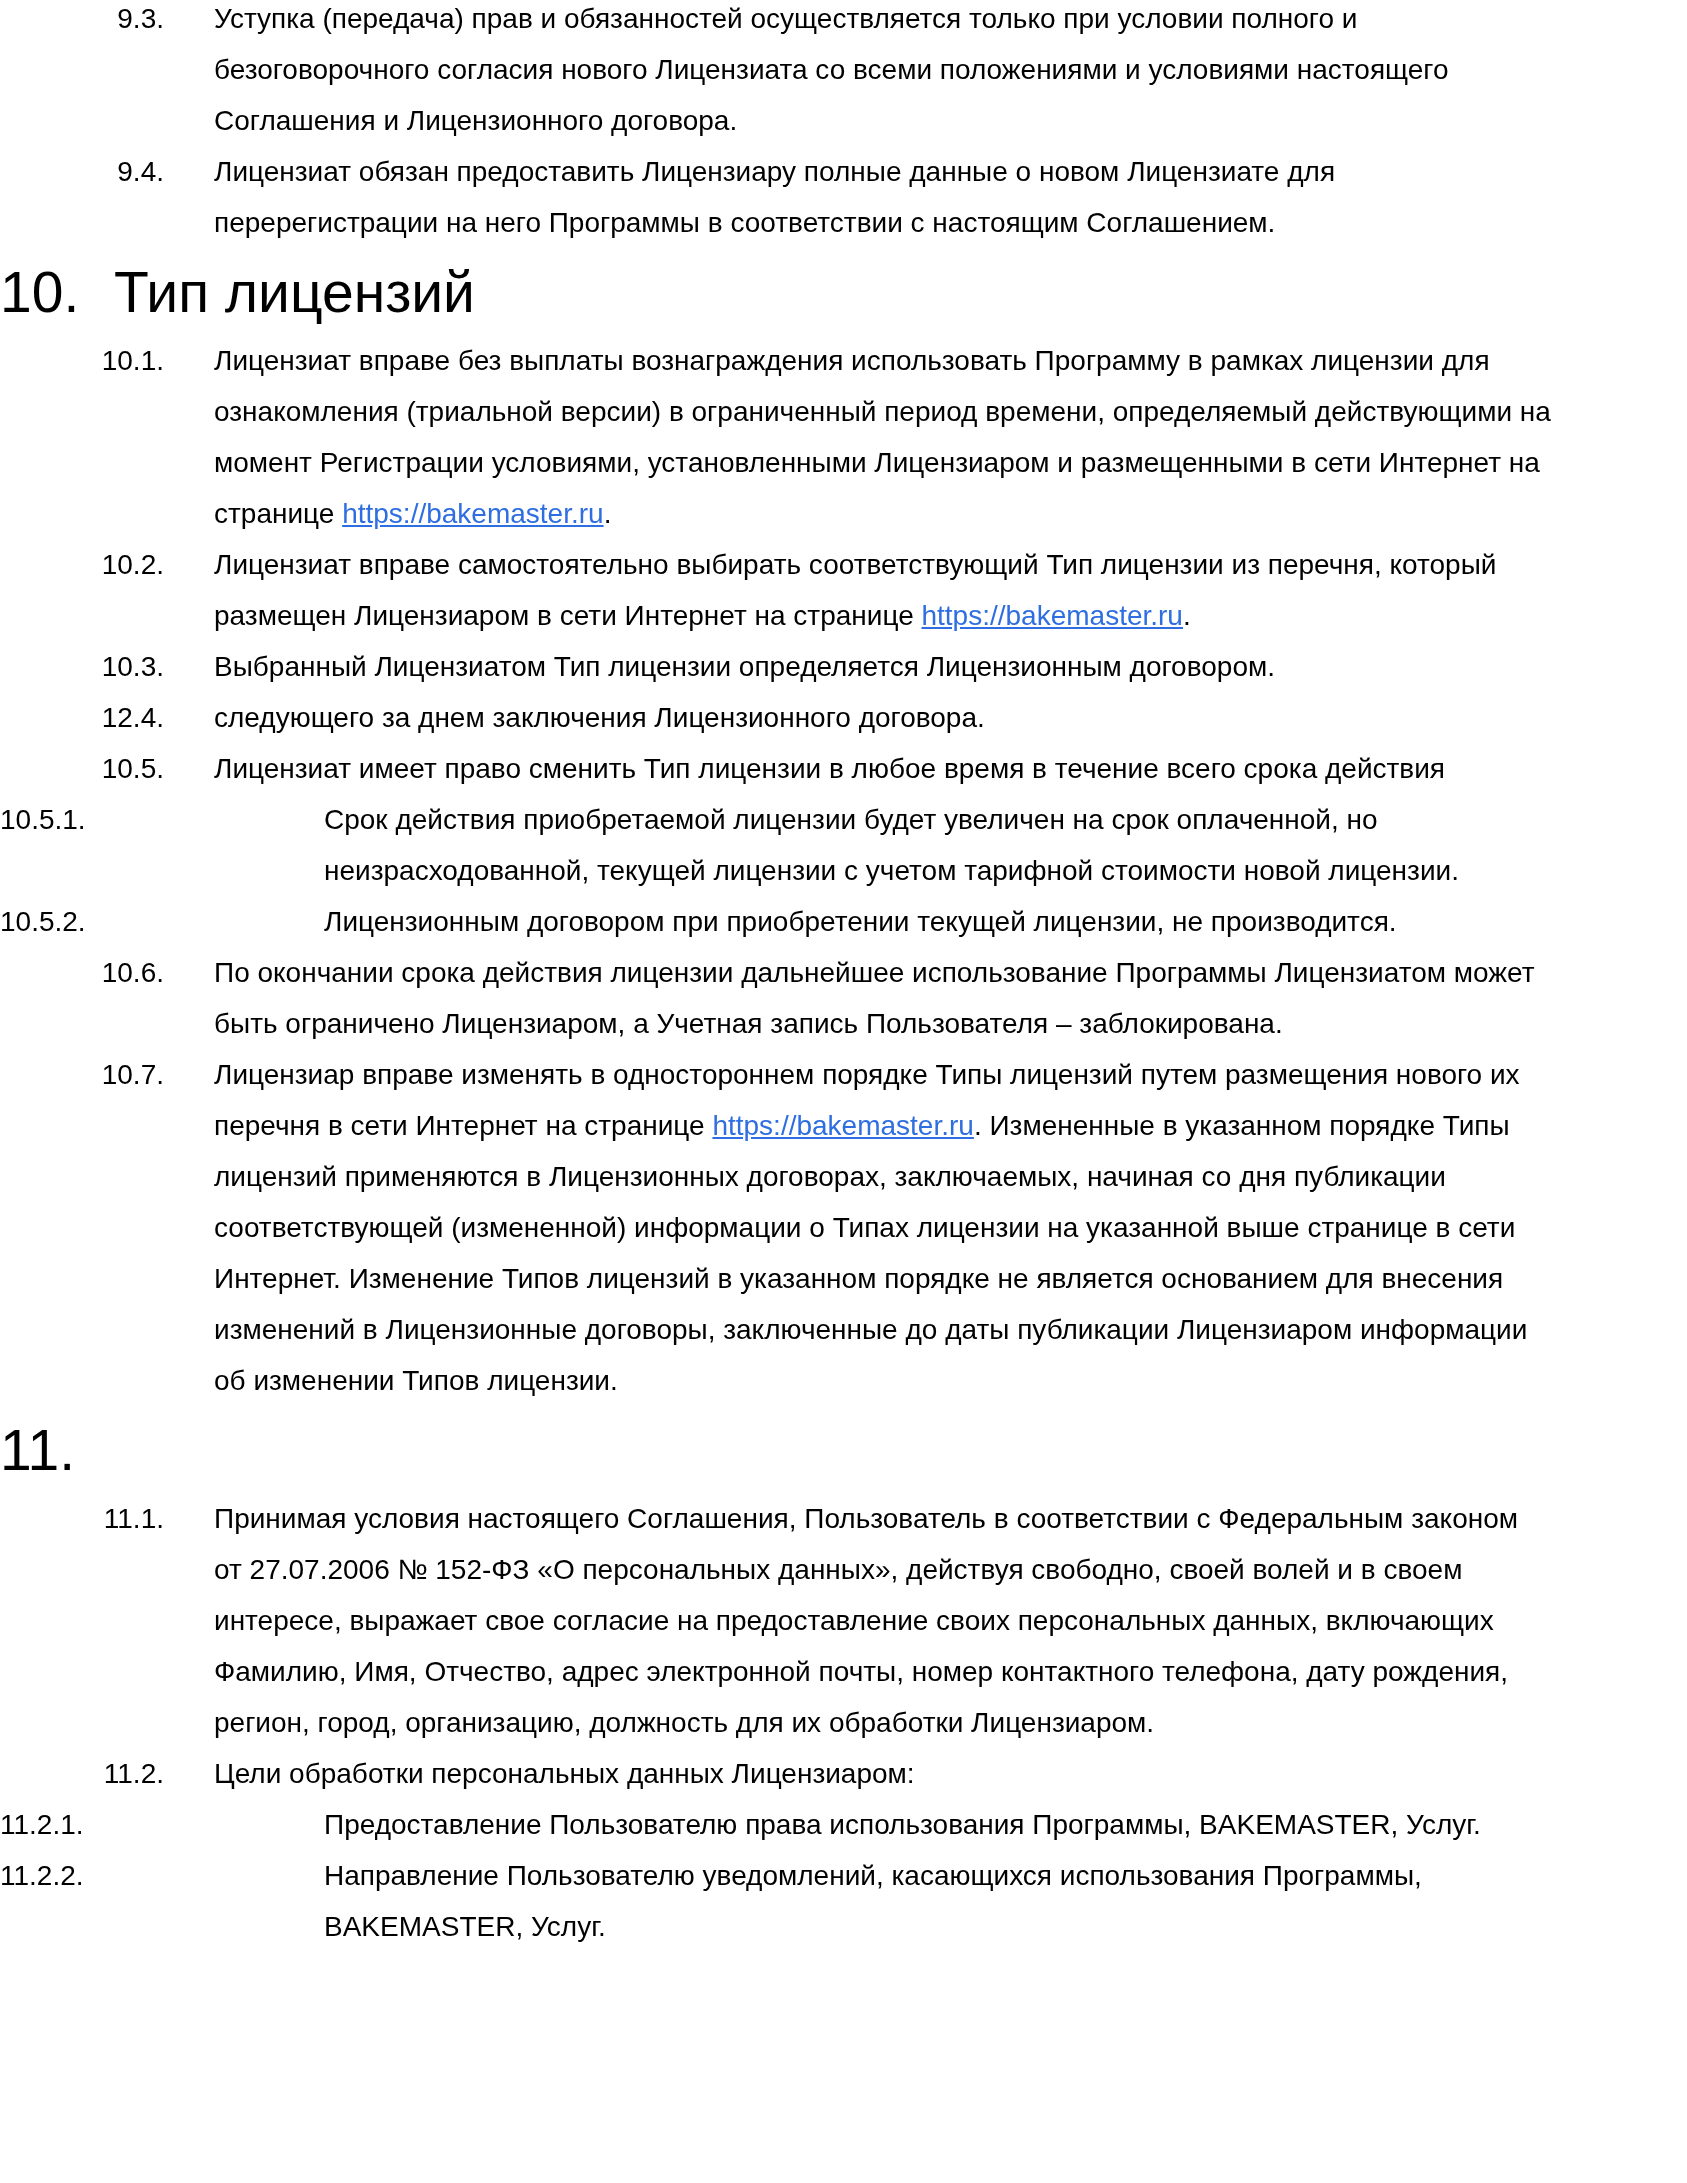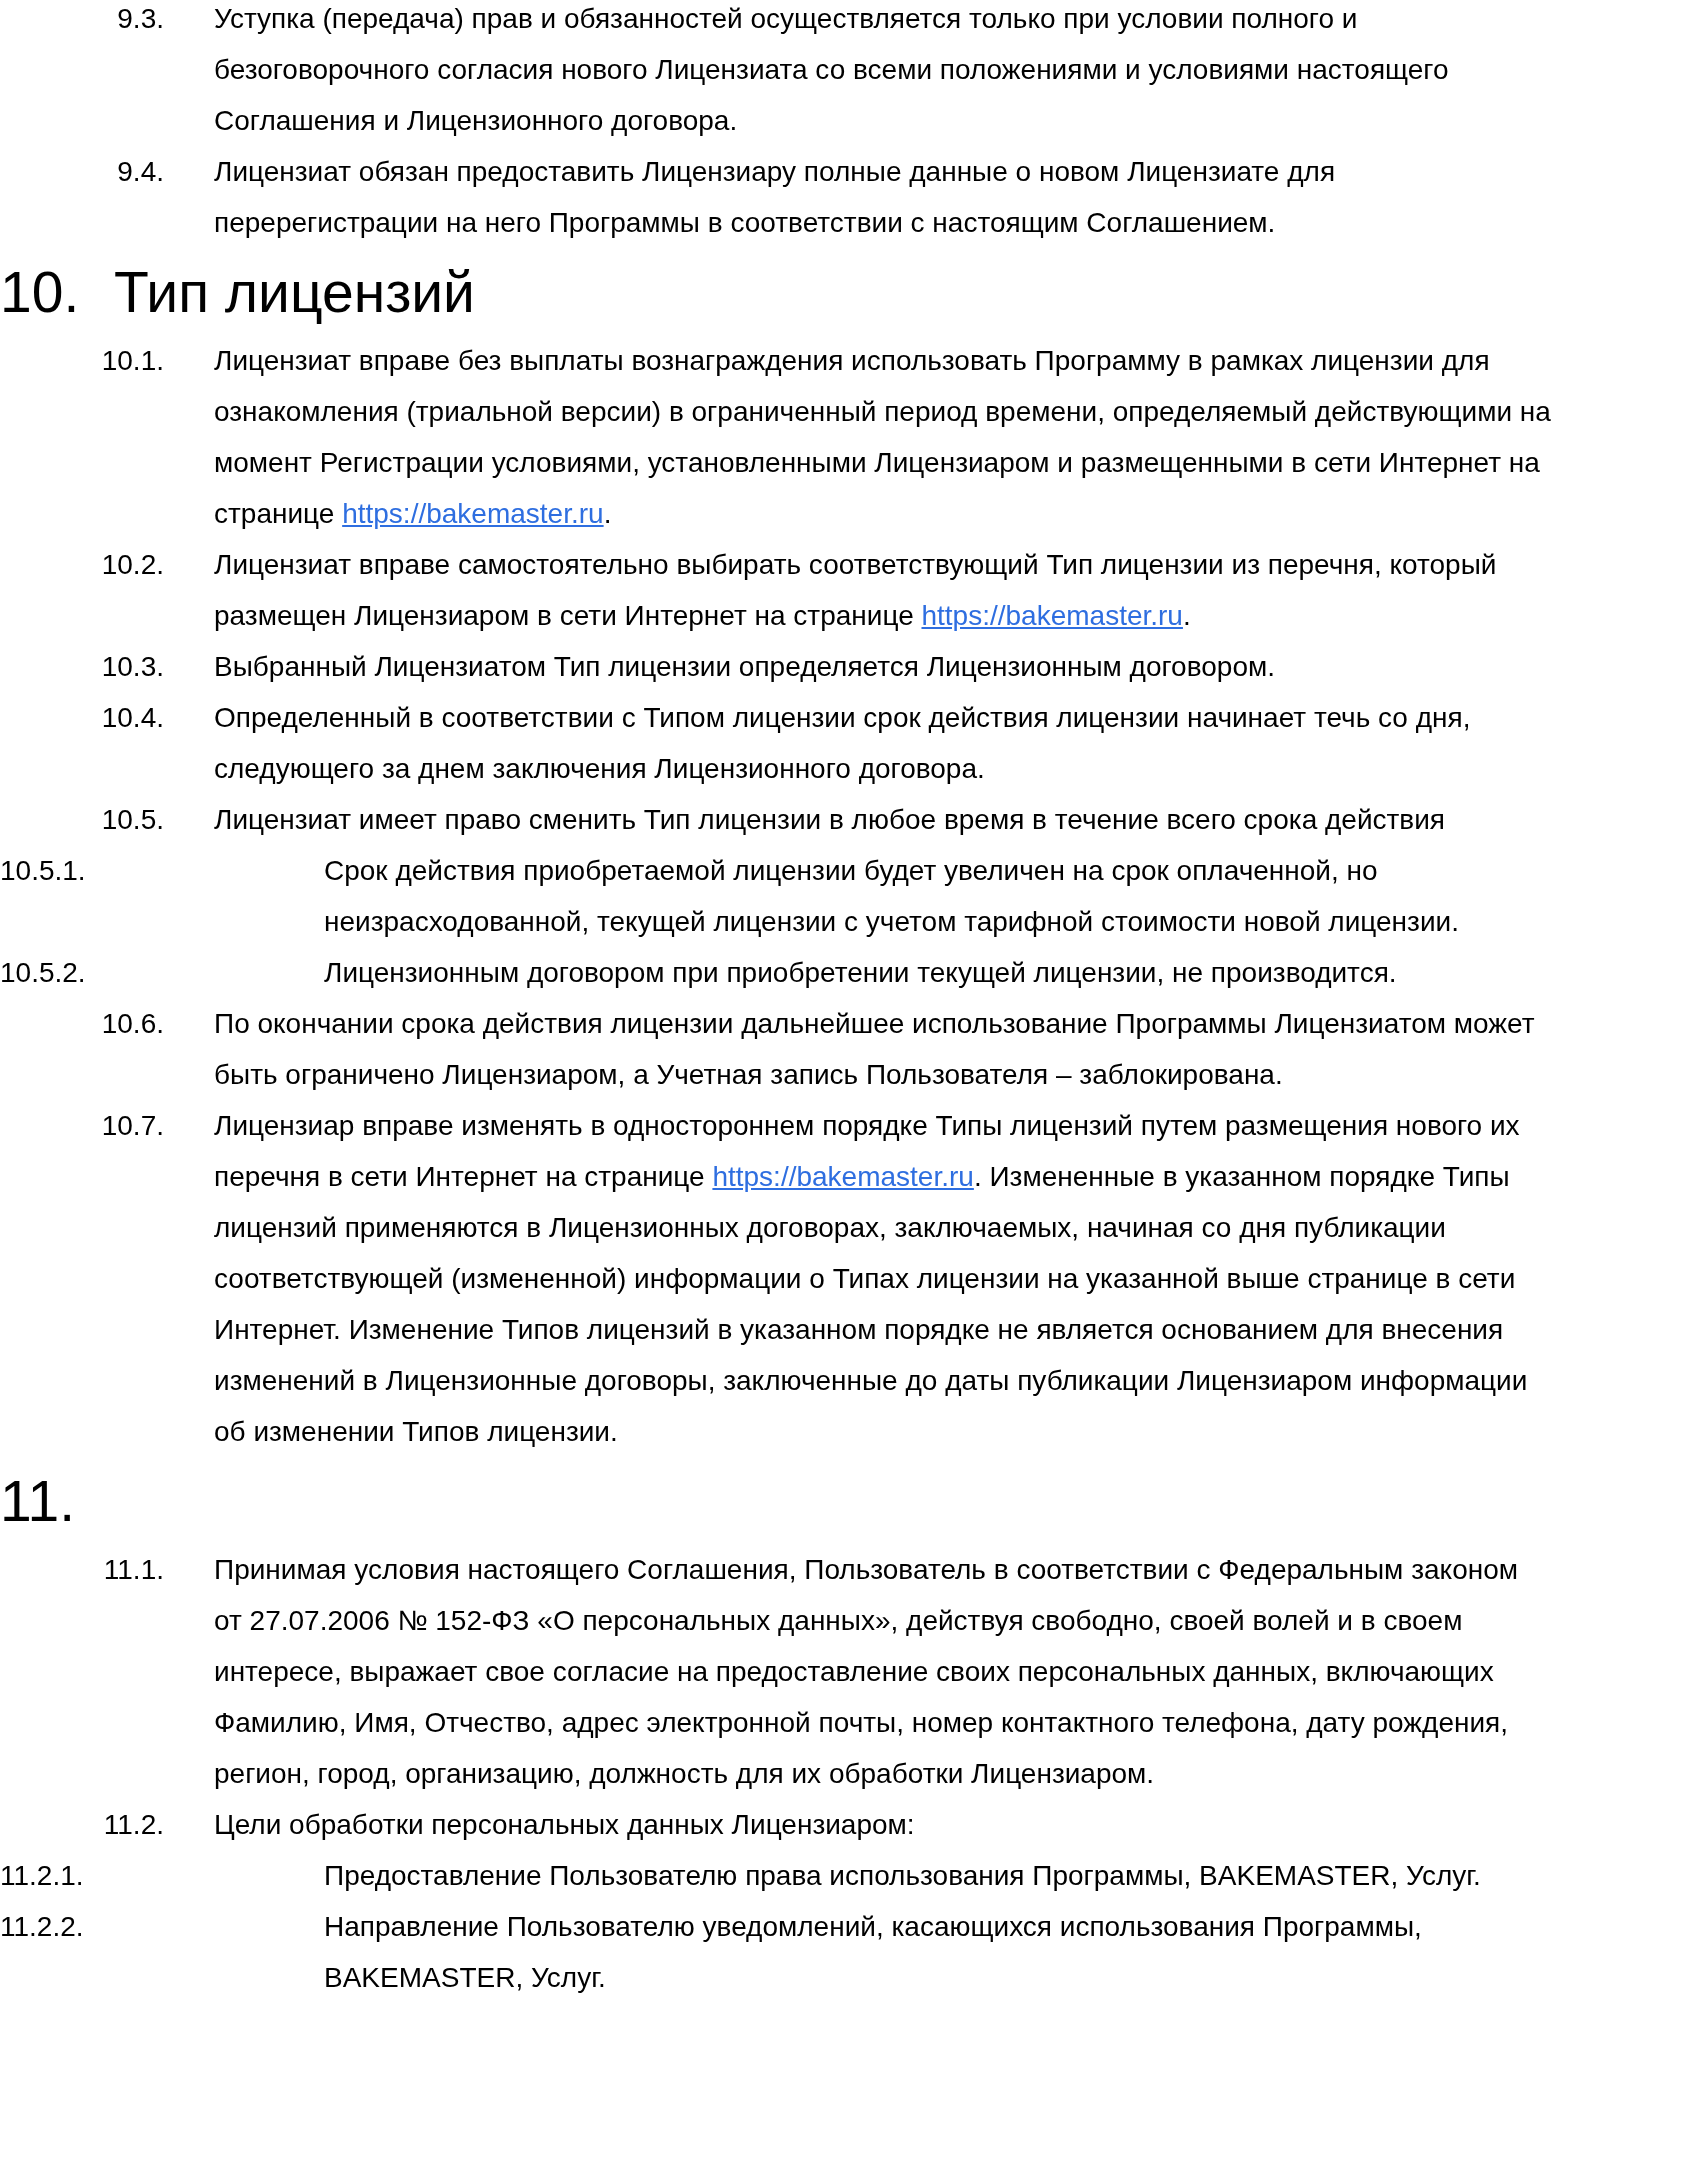--- a/index.html
+++ b/index.html
@@ -103,22 +103,21 @@
       <div class="clause">
         <span class="num">10.2.</span>
         <div class="line">Лицензиат вправе самостоятельно выбирать соответствующий Тип лицензии из перечня, который</div>
         <div class="line">размещен Лицензиаром в сети Интернет на странице <a class="doc-link" style="color: rgb(46, 110, 224);">https://bakemaster.ru</a>.</div>
       </div>
       <div class="clause">
         <span class="num">10.3.</span>
         <div class="line">Выбранный Лицензиатом Тип лицензии определяется Лицензионным договором.</div>
       </div>
       <div class="clause">
-        <span class="num">10.4.</span>
-        <div class="line">Определенный в соответствии с Типом лицензии срок действия лицензии начинает течь со дня,</div>
+        <span class="num">12.4.</span>
         <div class="line">следующего за днем заключения Лицензионного договора.</div>
       </div>
       <div class="clause">
         <span class="num">10.5.</span>
         <div class="line">Лицензиат имеет право сменить Тип лицензии в любое время в течение всего срока действия</div>
       </div>
       <div class="subclause">
         <span class="num">10.5.1.</span>
         <div class="line">Срок действия приобретаемой лицензии будет увеличен на срок оплаченной, но</div>
         <div class="line">неизрасходованной, текущей лицензии с учетом тарифной стоимости новой лицензии.</div>

